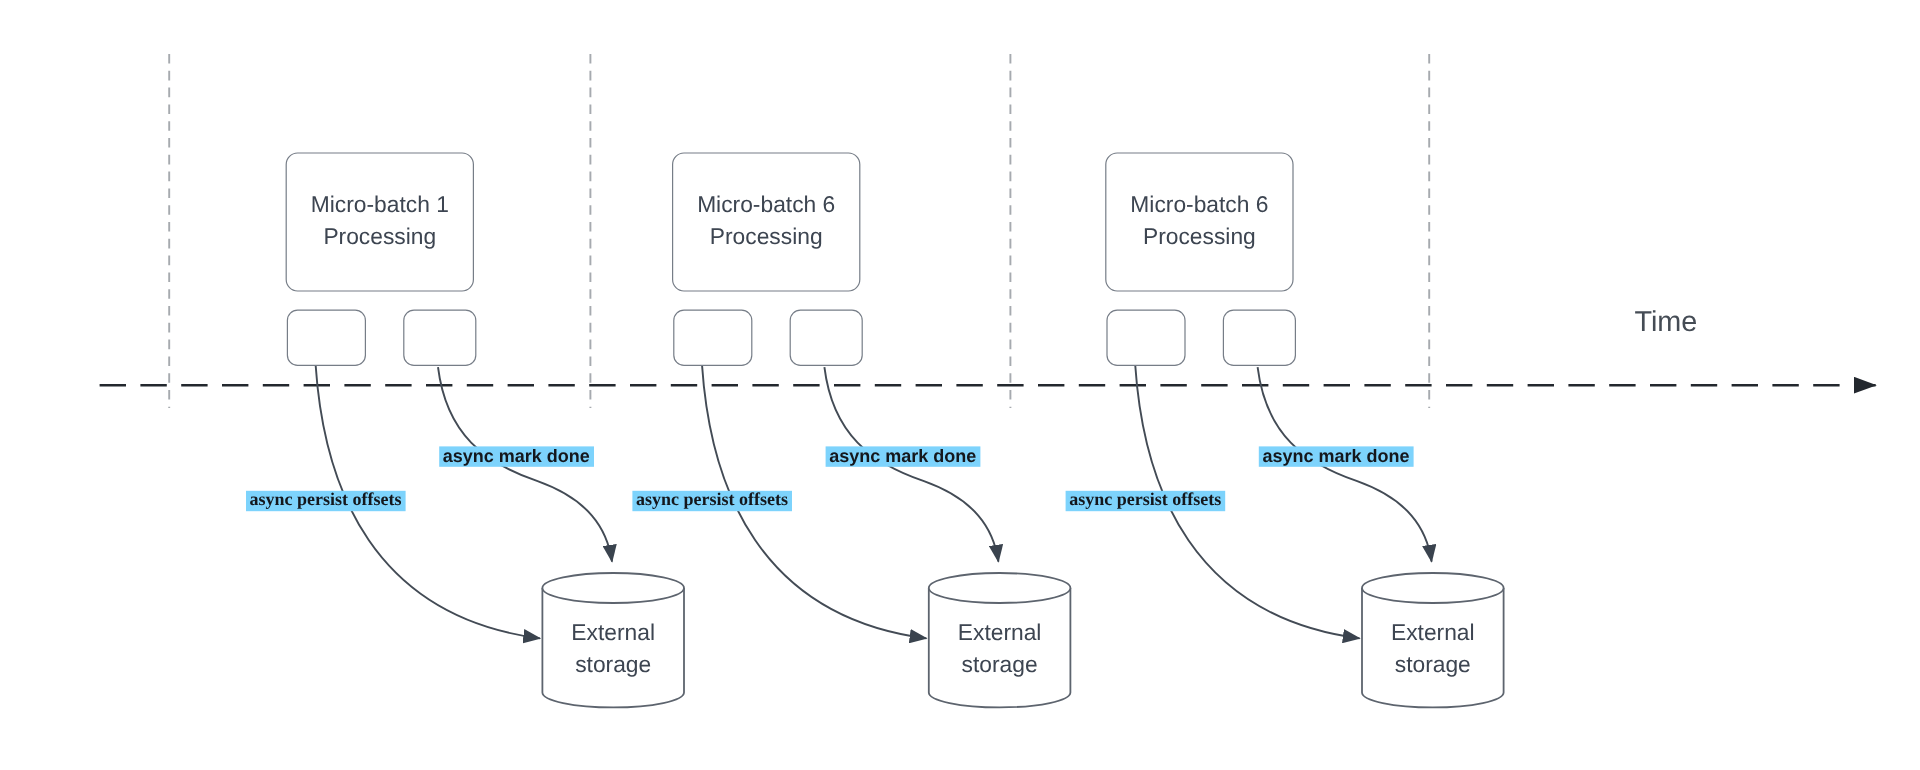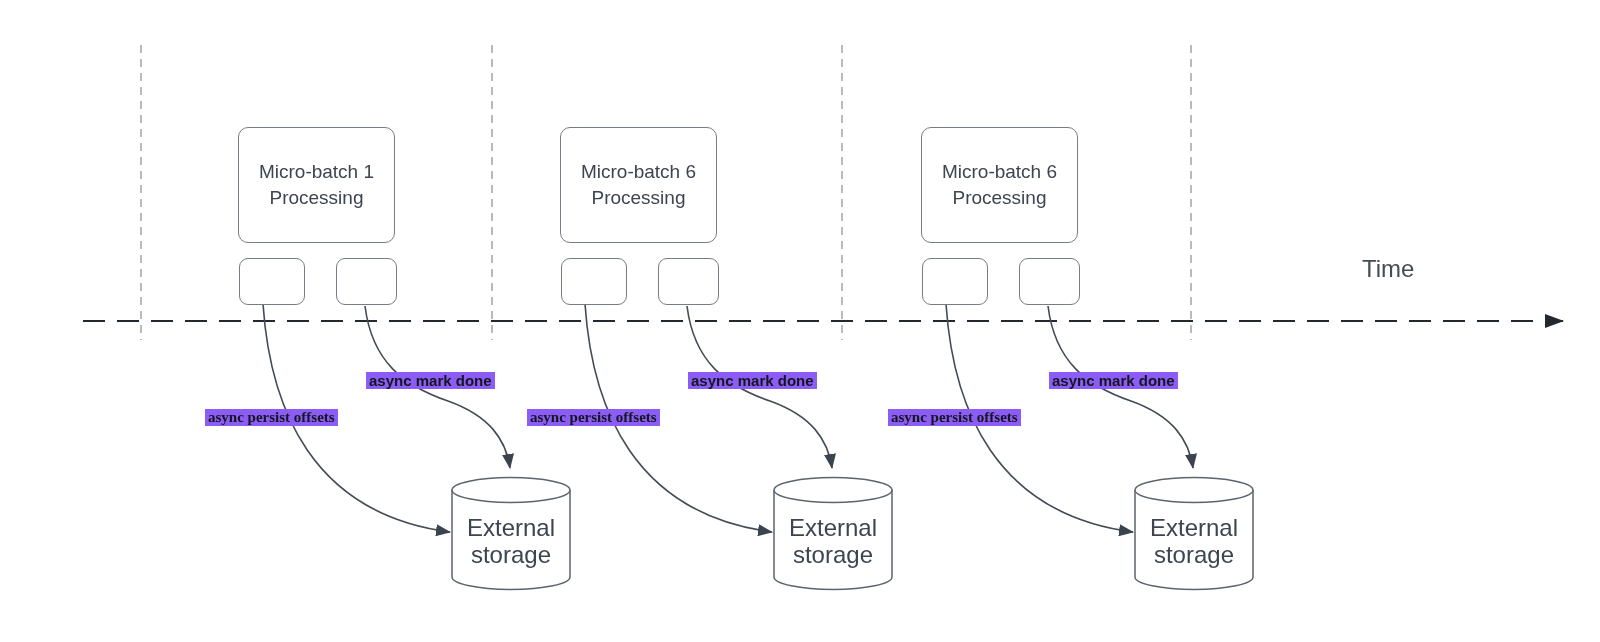--- a/index.html
+++ b/index.html
@@ -26,31 +26,31 @@
   .node{
     position:absolute;top:258px;height:45px;
     border:1.5px solid #767d87;border-radius:9px;background:#ffffff;
   }
   .node.a{left:1px;width:64px;}
   .node.b{left:98px;width:59px;}
 
   .arrow-label{
     position:absolute;white-space:nowrap;
     font-size:15px;font-weight:bold;color:#14171c;
-    background:#8b5cf6;padding:0 3px;
+    background:#7dd3fc;padding:0 3px;
   }
   .persist-label{left:-33px;top:409px;font-family:Liberation Serif, serif;}
   .mark-label{left:128px;top:372px;}
 
   .storage-text{
     position:absolute;left:214px;top:477px;width:118px;height:113px;
     box-sizing:border-box;padding-top:14px;
     display:flex;align-items:center;justify-content:center;
     white-space:pre-line;text-align:center;
-    font-size:24px;line-height:27px;color:#3d4551;
+    font-size:19px;line-height:27px;color:#3d4551;
   }
 
   .time-label{
     position:absolute;left:1362px;top:255px;
     font-size:24px;color:#454c55;
   }
 </style>
 </head>
 <body>
 

